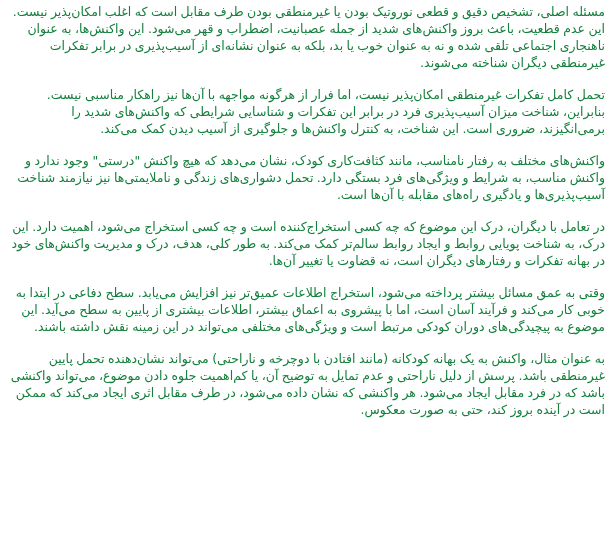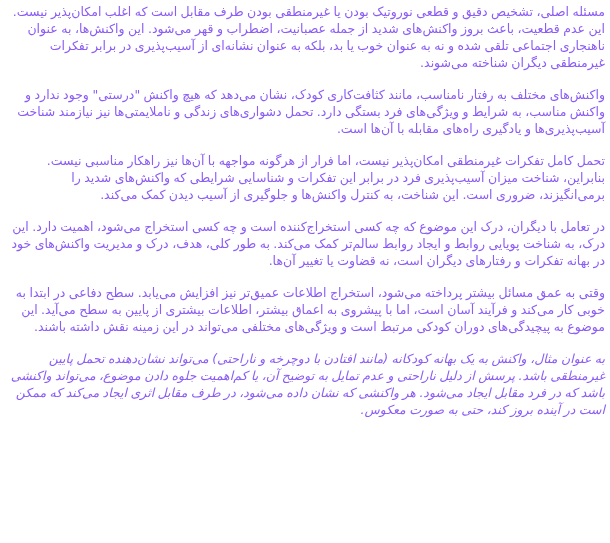--- a/index.html
+++ b/index.html
@@ -23,26 +23,25 @@
     padding: 3px 5px 0 5px;
     box-sizing: border-box;
     width: 610px;
   }
   .doc p {
     margin: 0 0 15px 0;
     word-spacing: -0.5px;
   }
   .doc p:last-child {
     margin-bottom: 0;
-    font-style: italic;
   }
 </style>
 </head>
 <body style="background: rgb(255, 255, 255);">
 
-<main class="doc" dir="rtl" lang="fa" style="color: #8b5cf6;">
+<main class="doc" dir="rtl" lang="fa" style="color: #15803d;">
   <p>مسئله اصلی، تشخیص دقیق و قطعی نوروتیک بودن یا غیرمنطقی بودن طرف مقابل است که اغلب امکان‌پذیر نیست. این عدم قطعیت، باعث بروز واکنش‌های شدید از جمله عصبانیت، اضطراب و قهر می‌شود. این واکنش‌ها، به عنوان ناهنجاری اجتماعی تلقی شده و نه به عنوان خوب یا بد، بلکه به عنوان نشانه‌ای از آسیب‌پذیری در برابر تفکرات غیرمنطقی دیگران شناخته می‌شوند.</p>
+  <p>تحمل کامل تفکرات غیرمنطقی امکان‌پذیر نیست، اما فرار از هرگونه مواجهه با آن‌ها نیز راهکار مناسبی نیست. بنابراین، شناخت میزان آسیب‌پذیری فرد در برابر این تفکرات و شناسایی شرایطی که واکنش‌های شدید را برمی‌انگیزند، ضروری است. این شناخت، به کنترل واکنش‌ها و جلوگیری از آسیب دیدن کمک می‌کند.</p>
   <p>واکنش‌های مختلف به رفتار نامناسب، مانند کثافت‌کاری کودک، نشان می‌دهد که هیچ واکنش "درستی" وجود ندارد و واکنش مناسب، به شرایط و ویژگی‌های فرد بستگی دارد. تحمل دشواری‌های زندگی و ناملایمتی‌ها نیز نیازمند شناخت آسیب‌پذیری‌ها و یادگیری راه‌های مقابله با آن‌ها است.</p>
-  <p>تحمل کامل تفکرات غیرمنطقی امکان‌پذیر نیست، اما فرار از هرگونه مواجهه با آن‌ها نیز راهکار مناسبی نیست. بنابراین، شناخت میزان آسیب‌پذیری فرد در برابر این تفکرات و شناسایی شرایطی که واکنش‌های شدید را برمی‌انگیزند، ضروری است. این شناخت، به کنترل واکنش‌ها و جلوگیری از آسیب دیدن کمک می‌کند.</p>
   <p>در تعامل با دیگران، درک این موضوع که چه کسی استخراج‌کننده است و چه کسی استخراج می‌شود، اهمیت دارد. این درک، به شناخت پویایی روابط و ایجاد روابط سالم‌تر کمک می‌کند. به طور کلی، هدف، درک و مدیریت واکنش‌های خود در بهانه تفکرات و رفتارهای دیگران است، نه قضاوت یا تغییر آن‌ها.</p>
   <p>وقتی به عمق مسائل بیشتر پرداخته می‌شود، استخراج اطلاعات عمیق‌تر نیز افزایش می‌یابد. سطح دفاعی در ابتدا به خوبی کار می‌کند و فرآیند آسان است، اما با پیشروی به اعماق بیشتر، اطلاعات بیشتری از پایین به سطح می‌آید. این موضوع به پیچیدگی‌های دوران کودکی مرتبط است و ویژگی‌های مختلفی می‌تواند در این زمینه نقش داشته باشند.</p>
   <p>به عنوان مثال، واکنش به یک بهانه کودکانه (مانند افتادن با دوچرخه و ناراحتی) می‌تواند نشان‌دهنده تحمل پایین غیرمنطقی باشد. پرسش از دلیل ناراحتی و عدم تمایل به توضیح آن، یا کم‌اهمیت جلوه دادن موضوع، می‌تواند واکنشی باشد که در فرد مقابل ایجاد می‌شود. هر واکنشی که نشان داده می‌شود، در طرف مقابل اثری ایجاد می‌کند که ممکن است در آینده بروز کند، حتی به صورت معکوس.</p>
 </main>
 
 </body></html>

